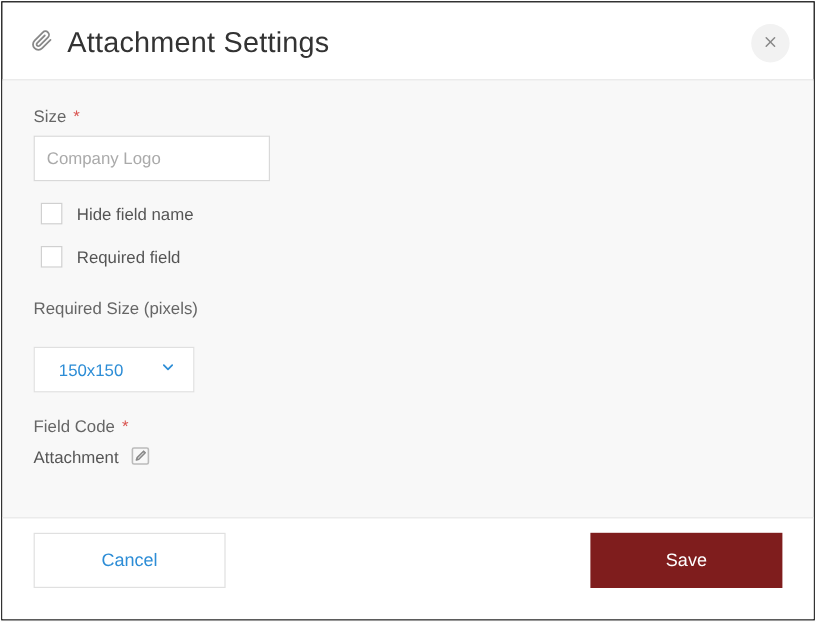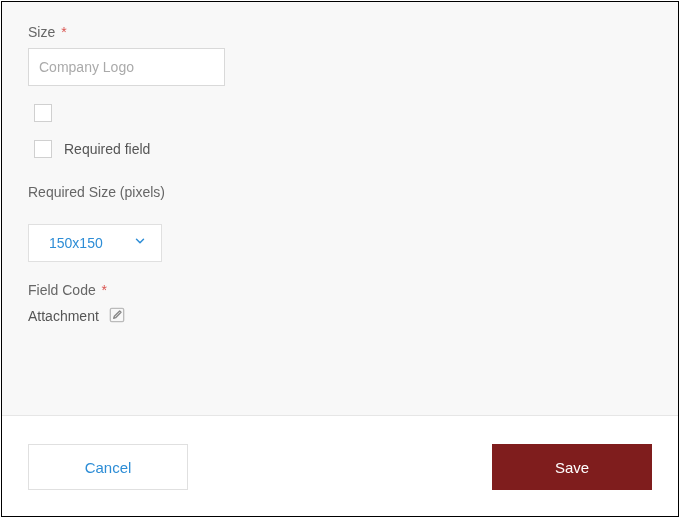--- a/index.html
+++ b/index.html
@@ -137,21 +137,21 @@
       cursor: pointer;
       display: flex;
       align-items: center;
       justify-content: center;
       color: #888;
       padding: 0;
     }
     .edit-icon-btn svg { width: 16px; height: 16px; }
     .dialog-footer {
       border-top: 1px solid #e6e6e6;
-      padding: 28px 26px 26px 26px;
+      padding: 12px 26px 26px 26px;
       display: flex;
       justify-content: space-between;
       background: #fff;
     }
     .btn {
       width: 160px;
       height: 46px;
       font-size: 15px;
       cursor: pointer;
       display: flex;
@@ -167,31 +167,48 @@
     .btn-save {
       background: #7f1d1d;
       color: #fff;
     }
   </style>
 </head>
 <body>
 
 <div class="dialog">
 
+  <div class="dialog-header">
+    <span>
+      <svg class="attach-icon" viewBox="0 0 24 24" fill="none" stroke="currentColor" stroke-width="2" stroke-linecap="round" stroke-linejoin="round">
+        <path d="M21.44 11.05l-9.19 9.19a6 6 0 0 1-8.49-8.49l9.19-9.19a4 4 0 0 1 5.66 5.66l-9.2 9.19a2 2 0 0 1-2.83-2.83l8.49-8.48"></path>
+      </svg>
+    </span>
+    <h1 class="dialog-title">Attachment Settings</h1>
+    <button class="close-btn">
+      <span>
+        <svg viewBox="0 0 24 24" fill="none" stroke="currentColor" stroke-width="2.5" stroke-linecap="round">
+          <line x1="5" y1="5" x2="19" y2="19"></line>
+            <line x1="19" y1="5" x2="5" y2="19"></line>
+        </svg>
+      </span>
+    </button>
+  </div>
 
   <div class="dialog-body">
 
     <div class="field-group">
       <label class="field-label">
         <span>Size</span>
         <span class="req">*</span>
       </label>
       <input type="text" class="text-input" value="Company Logo" style="">
       <div class="checkbox-row">
         <input type="checkbox" class="checkbox" style="">
+        <span class="checkbox-label">Hide field name</span>
       </div>
       <div class="checkbox-row">
         <input type="checkbox" class="checkbox" style="">
         <span class="checkbox-label">Required field</span>
       </div>
     </div>
 
     <div class="field-group" style="margin-top:26px;">
       <label class="field-label">Required Size (pixels)</label>
       <div class="select-wrap" style="margin-top:24px;">

